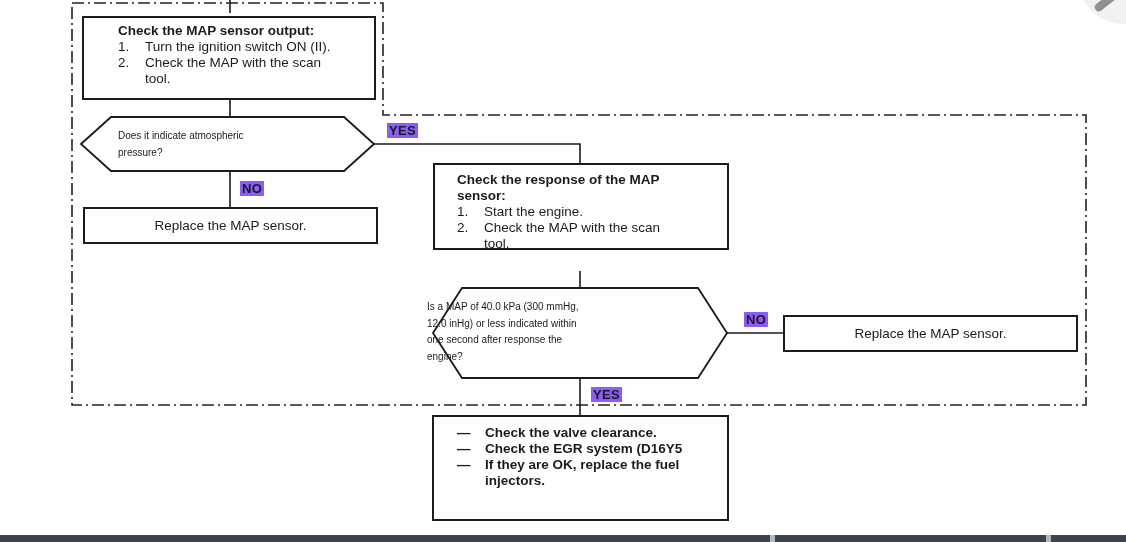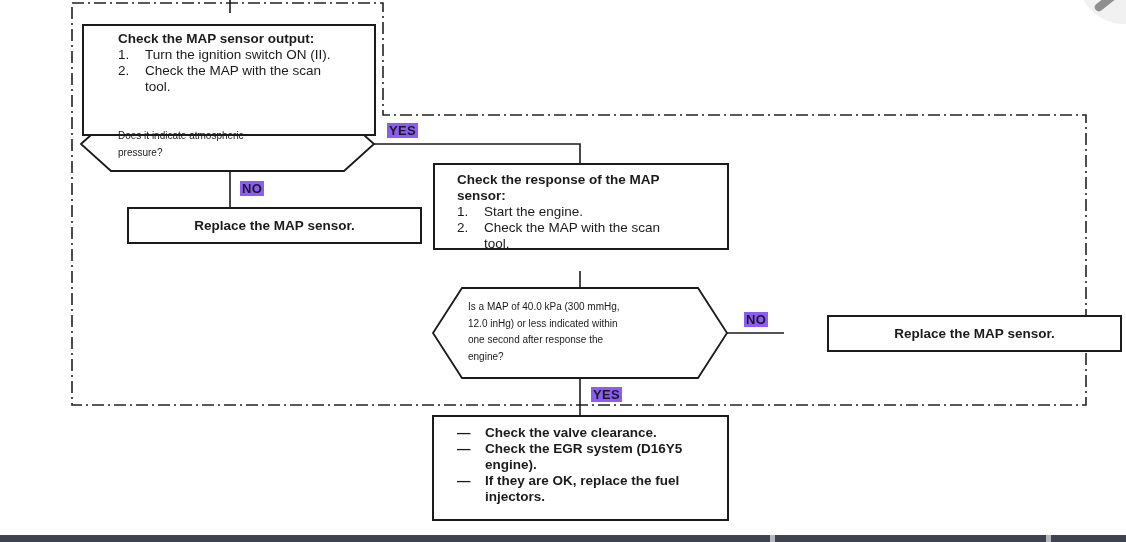--- a/index.html
+++ b/index.html
@@ -22,21 +22,21 @@
   .hex-text{
     position:absolute;z-index:3;font-size:10px;line-height:17px;
   }
   .hex-text.small{line-height:16.5px;}
   .wire-label{
     position:absolute;z-index:3;font-size:13px;font-weight:600;
     letter-spacing:.3px;background:#8b5cf6;padding:0 2px;
   }
   .center-box{
     display:flex;align-items:center;justify-content:center;
-    font-weight:700;text-align:left;margin-left:44px;
+    font-weight:400;text-align:left;
   }
   .bullet-item{display:flex;align-items:flex-start;font-weight:700;}
   .bullet-item .dash{width:28px;flex:0 0 28px;}
   .bullet-item .txt{flex:1;}
   .bottom-bar{
     position:absolute;left:0;top:535px;width:1126px;height:7px;
     background:#3d4450;z-index:4;
   }
   .bar-divider{
     position:absolute;top:0;width:5px;height:7px;background:#b3b8be;
@@ -64,21 +64,21 @@
     <path d="M 374 144 H 580 V 164" fill="none" stroke="#1b1b1b" stroke-width="1.6"></path>
     <path d="M 230 171 V 208" fill="none" stroke="#1b1b1b" stroke-width="1.6"></path>
     <path d="M 580 271 V 289" fill="none" stroke="#1b1b1b" stroke-width="1.6"></path>
     <path d="M 727 333 H 784" fill="none" stroke="#1b1b1b" stroke-width="1.6"></path>
     <path d="M 580 378 V 416" fill="none" stroke="#1b1b1b" stroke-width="1.6"></path>
 
     <polygon points="81,144 111,117 344,117 374,144 344,171 111,171" fill="#ffffff" stroke="#1b1b1b" stroke-width="1.8"></polygon>
     <polygon points="433,333 462,288 698,288 727,333 698,378 462,378" fill="#ffffff" stroke="#1b1b1b" stroke-width="1.8"></polygon>
   </svg>
 
-  <div class="node" style="left:82px;top:24px;width:294px;height:112px;padding:5px 6px 16px 34px;">
+  <div class="node" style="left:82px;top:16px;width:294px;height:84px;padding:5px 6px 16px 34px;">
     <div class="title">Check the MAP sensor output:</div>
     <div class="step">
       <span class="num">1.</span>
       <span class="txt">
           <span class="ln">Turn the ignition switch ON (II).</span>
         </span>
     </div>
     <div class="step">
       <span class="num">2.</span>
       <span class="txt">
@@ -113,21 +113,21 @@
     </div>
     <div class="step">
       <span class="num">2.</span>
       <span class="txt">
         <span class="ln">Check the MAP with the scan</span>
         <span class="ln">tool.</span>
       </span>
     </div>
   </div>
 
-  <div class="hex-text small" style="left:468px;top:299px;width:258px;">
+  <div class="hex-text small" style="left:427px;top:299px;width:258px;">
     <span class="ln">Is a MAP of 40.0 kPa (300 mmHg,</span>
     <span class="ln">12.0 inHg) or less indicated within</span>
     <span class="ln">one second after response the</span>
     <span class="ln">engine?</span>
   </div>
 
   <div class="wire-label" style="left:744px;top:312px;">NO</div>
   <div class="wire-label" style="left:591px;top:387px;">YES</div>
 
   <div class="node center-box" style="left:783px;top:315px;width:295px;height:37px;">
@@ -138,21 +138,20 @@
     <div class="bullet-item">
       <span class="dash">—</span>
       <span class="txt">
           <span class="ln">Check the valve clearance.</span>
         </span>
     </div>
     <div class="bullet-item">
       <span class="dash">—</span>
       <span class="txt">
         <span class="ln">Check the EGR system (D16Y5</span>
-        <span class="ln">engine).</span>
       </span>
     </div>
     <div class="bullet-item">
       <span class="dash">—</span>
       <span class="txt">
         <span class="ln">If they are OK, replace the fuel</span>
         <span class="ln">injectors.</span>
       </span>
     </div>
   </div>

